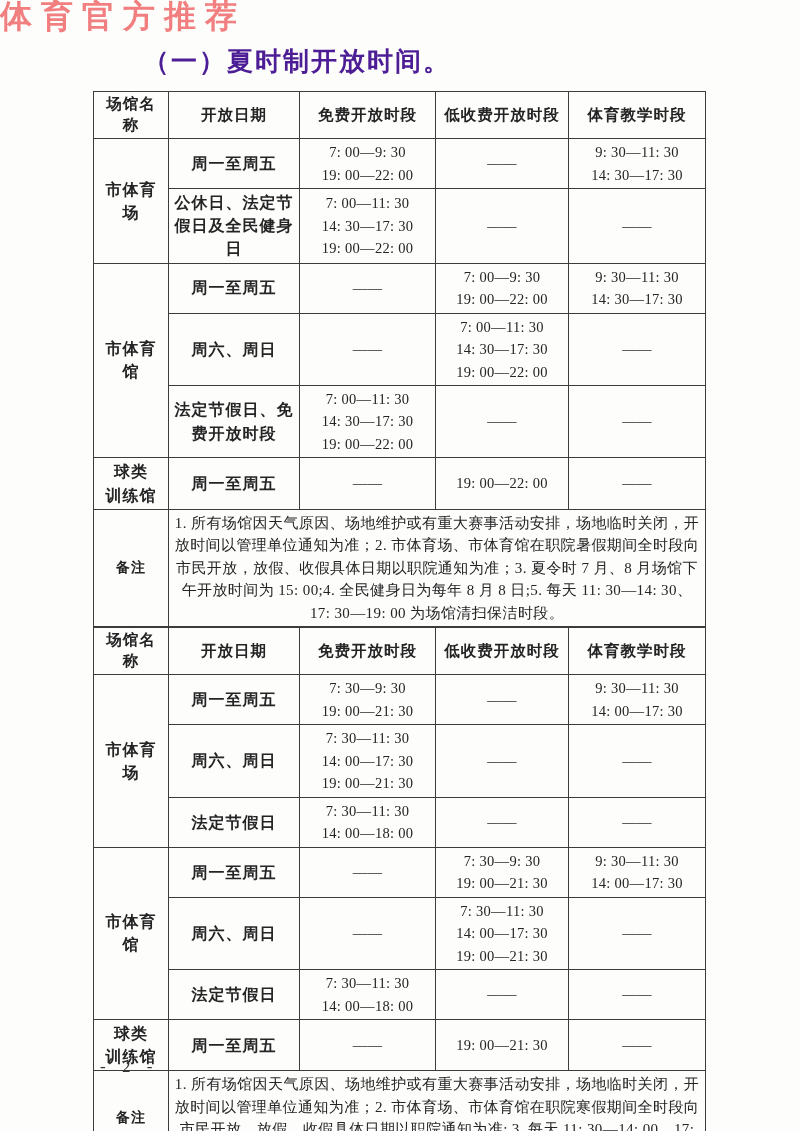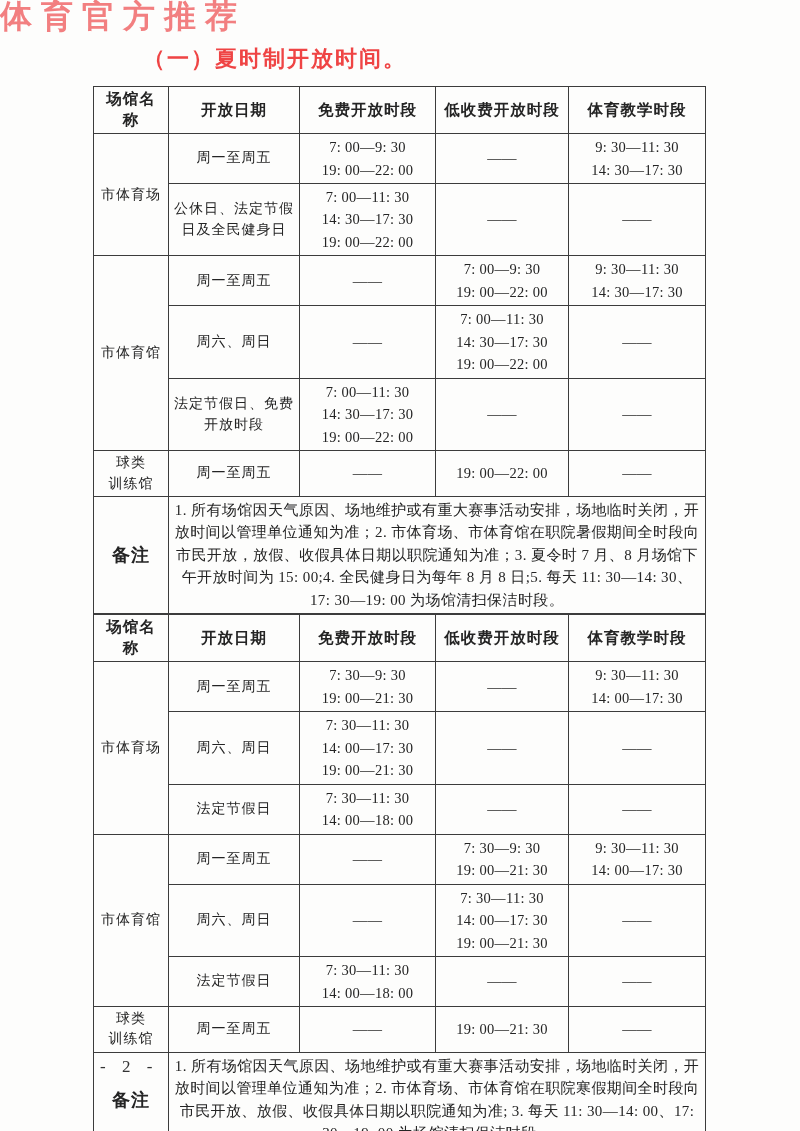--- a/index.html
+++ b/index.html
@@ -16,21 +16,21 @@
     font-size:32px;font-weight:700;
     color:#f27f80;
     letter-spacing:9px;
     white-space:nowrap;
     line-height:1.05;
   }
   .content{
     position:absolute;top:44px;left:93px;width:614px;
   }
   .section-title{
-    font-size:22px;font-weight:700;color:#ef4444;
+    font-size:26px;font-weight:700;color:#4c1d95;
     margin:0 0 12px 50px;
     letter-spacing:2px;
   }
   .section-title.second{margin-top:18px;}
   table.sched{
     border-collapse:collapse;
     width:612px;
     table-layout:fixed;
   }
   table.sched col.c1{width:75px;}
@@ -43,35 +43,35 @@
     text-align:center;
     vertical-align:middle;
     padding:2px 5px;
     color:#242424;
   }
   table.sched th{
     font-size:15.5px;font-weight:700;
     height:32px;letter-spacing:1px;
   }
   td.venue,td.date{
-    font-size:14px;font-weight:400;
+    font-size:16px;font-weight:700;
     letter-spacing:1px;
     white-space:pre-line;
     line-height:1.45;
   }
   td.times{
     font-size:14.5px;
     white-space:pre-line;
     line-height:1.55;
     letter-spacing:0.3px;
   }
   tr.h50{height:50px;}
   tr.h60{height:60px;}
   tr.h44{height:42px;}
-  td.remark-label{font-size:18px;font-weight:600;letter-spacing:1px;}
+  td.remark-label{font-size:14px;font-weight:600;letter-spacing:1px;}
   td.remark-cell{
     text-align:justify;
     font-size:15px;
     line-height:1.5;
     padding:5px 9px 6px 9px;
     letter-spacing:0.4px;
   }
   .page-number{
     position:absolute;left:100px;top:1057px;
     font-size:17px;color:#333;letter-spacing:6px;

